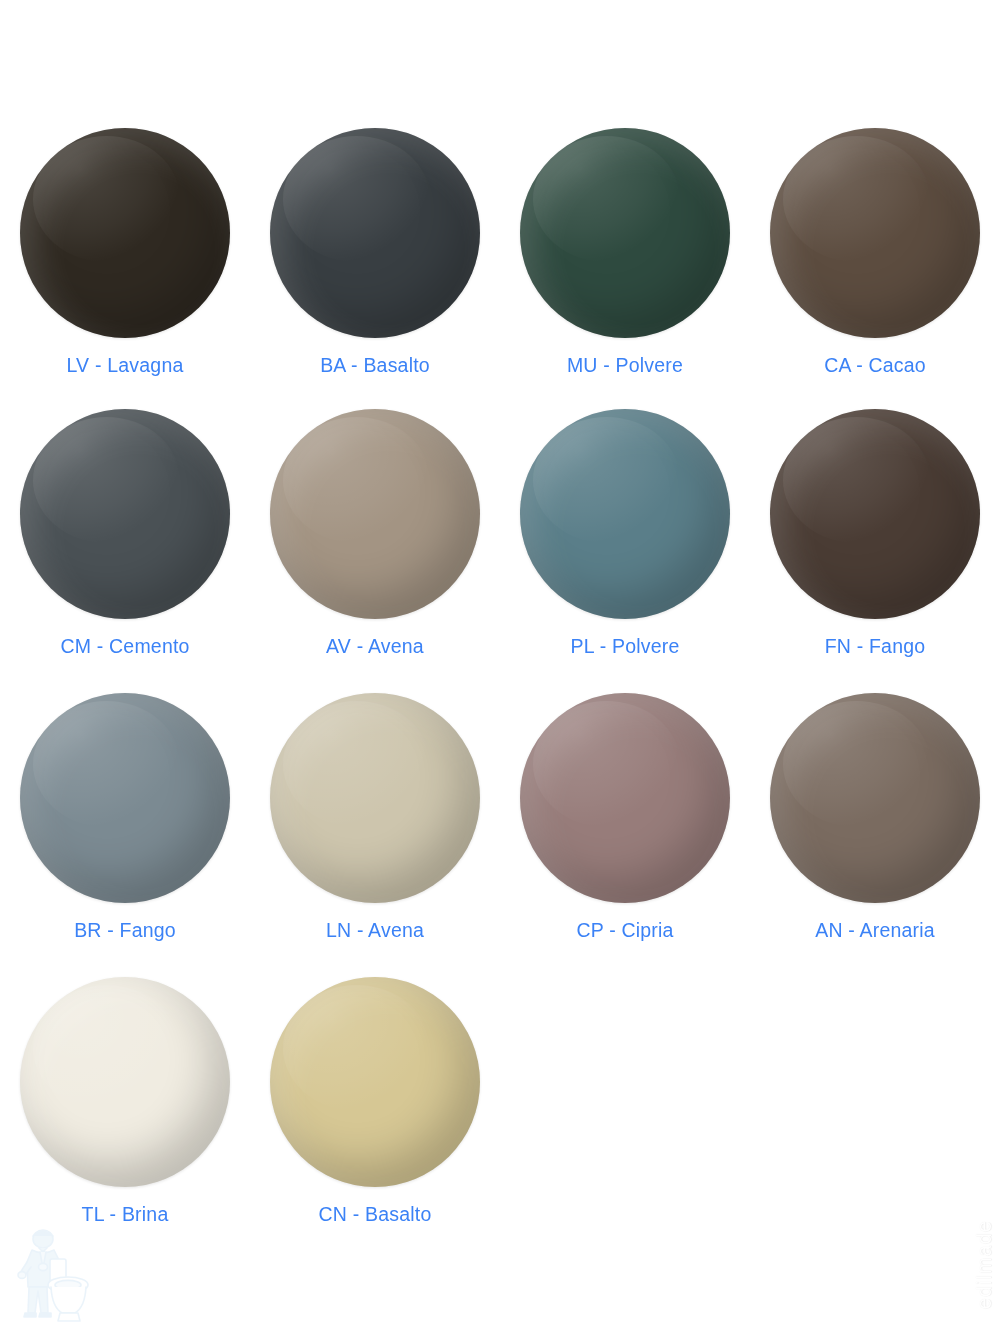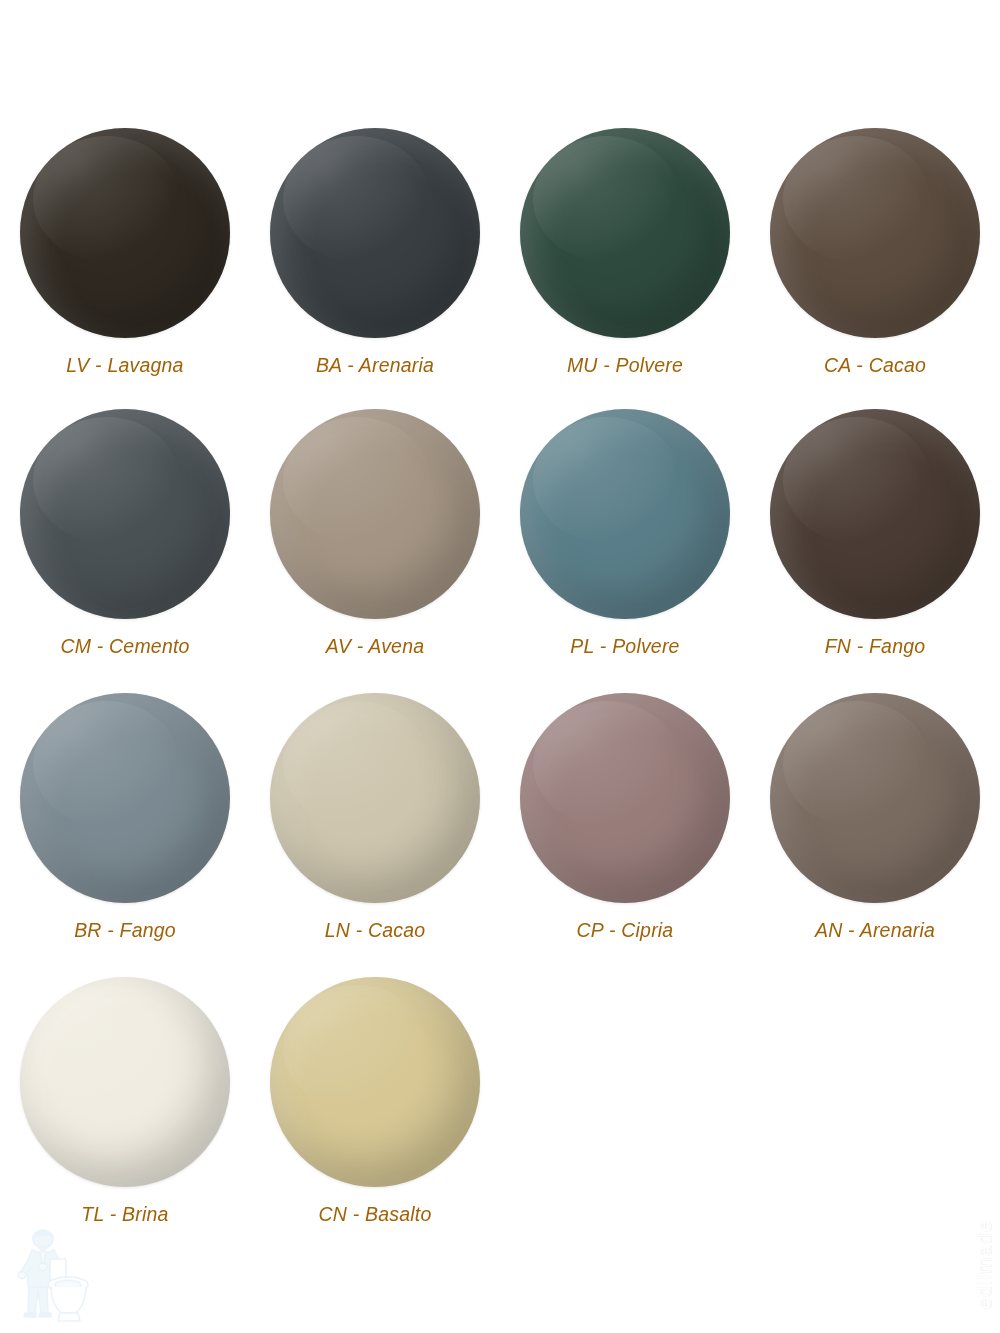--- a/index.html
+++ b/index.html
@@ -58,24 +58,23 @@
         rgba(255,255,255,0.13) 0%,
         rgba(255,255,255,0.05) 48%,
         rgba(255,255,255,0) 72%);
     pointer-events: none;
   }
 
   .swatch-label {
     margin-top: 16px;
     font-size: 19.5px;
     letter-spacing: 0.2px;
-    color: #a16207;
+    color: #3b82f6;
     white-space: nowrap;
     text-align: center;
-    font-style: italic;
   }
 
   
   .palette-grid .swatch-cell:nth-child(n+5)  .swatch-disc { margin-top: 4px; }
   .palette-grid .swatch-cell:nth-child(n+9)  .swatch-disc { margin-top: 3px; }
   .palette-grid .swatch-cell:nth-child(n+13) .swatch-disc { margin-top: 2px; }
 
   
   .wm-plumber {
     position: absolute;
@@ -106,21 +105,21 @@
 </head>
 <body>
 
 <div class="palette-grid">
     <div class="swatch-cell">
       <div class="swatch-disc" style="background: rgb(47, 41, 33);"></div>
       <div class="swatch-label">LV - Lavagna</div>
     </div>
     <div class="swatch-cell">
       <div class="swatch-disc" style="background: rgb(56, 62, 66);"></div>
-      <div class="swatch-label">BA - Arenaria</div>
+      <div class="swatch-label">BA - Basalto</div>
     </div>
     <div class="swatch-cell">
       <div class="swatch-disc" style="background: rgb(46, 74, 63);"></div>
       <div class="swatch-label">MU - Polvere</div>
     </div>
     <div class="swatch-cell">
       <div class="swatch-disc" style="background: rgb(92, 76, 63);"></div>
       <div class="swatch-label">CA - Cacao</div>
     </div>
     <div class="swatch-cell">
@@ -138,21 +137,21 @@
     <div class="swatch-cell">
       <div class="swatch-disc" style="background: rgb(74, 60, 52);"></div>
       <div class="swatch-label">FN - Fango</div>
     </div>
     <div class="swatch-cell">
       <div class="swatch-disc" style="background: rgb(123, 138, 146);"></div>
       <div class="swatch-label">BR - Fango</div>
     </div>
     <div class="swatch-cell">
       <div class="swatch-disc" style="background: rgb(205, 197, 173);"></div>
-      <div class="swatch-label">LN - Cacao</div>
+      <div class="swatch-label">LN - Avena</div>
     </div>
     <div class="swatch-cell">
       <div class="swatch-disc" style="background: rgb(151, 124, 122);"></div>
       <div class="swatch-label">CP - Cipria</div>
     </div>
     <div class="swatch-cell">
       <div class="swatch-disc" style="background: rgb(122, 107, 96);"></div>
       <div class="swatch-label">AN - Arenaria</div>
     </div>
     <div class="swatch-cell">

